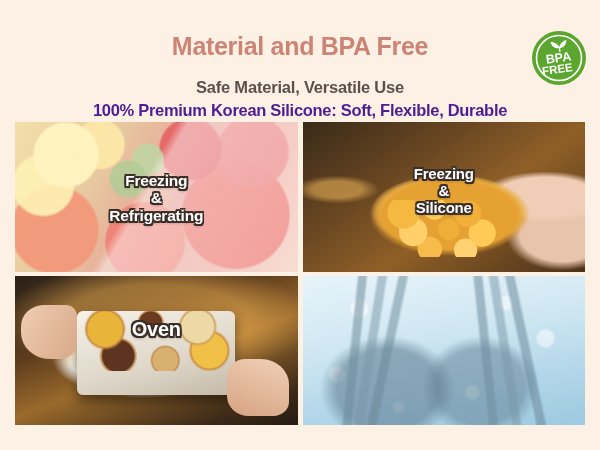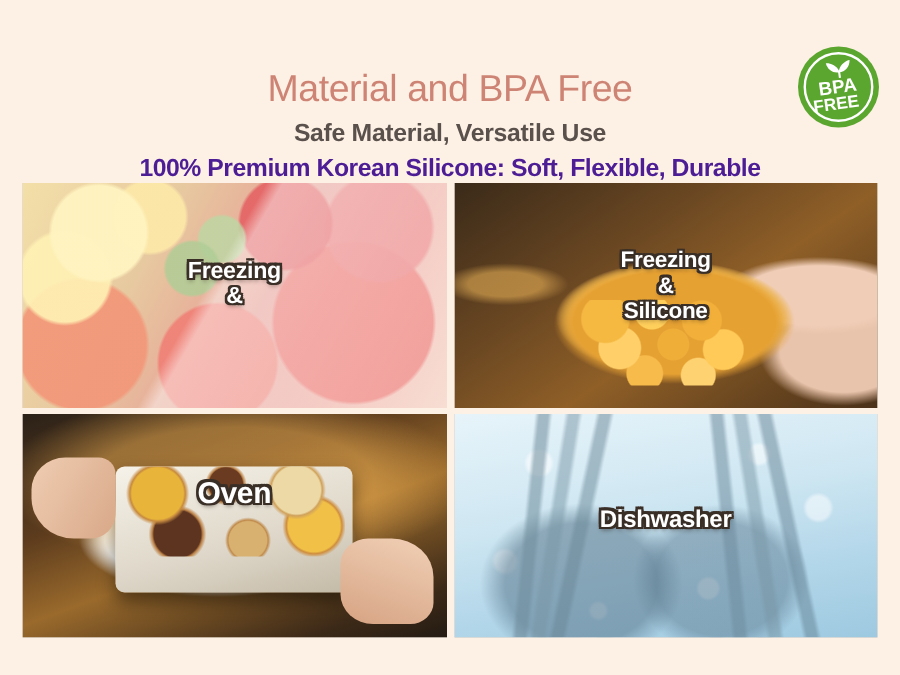--- a/index.html
+++ b/index.html
@@ -23,25 +23,25 @@
   
   .header {
     position: absolute;
     left: 0;
     top: 0;
     width: 600px;
     height: 118px;
     text-align: center;
   }
   .title {
-    margin: 0;
-    padding-top: 44px;
+    margin: 11px;
+    padding-top: 20px;
     font-size: 25px;
     line-height: 30px;
-    font-weight: normal;
+    font-weight: bold;
     letter-spacing: -0.3px;
     color: #ce8475;
   }
   .subtitle1 {
     margin: 0;
     padding-top: 5px;
     font-size: 16.5px;
     line-height: 21px;
     font-weight: bold;
     letter-spacing: -0.2px;
@@ -264,20 +264,21 @@
   </div>
 
   <div class="grid">
 
     <div class="panel p1">
       <div class="art"></div>
       <div class="sheen"></div>
       <div class="label">
         <span>Freezing</span><br>
         <span>&amp;</span><br>
+        <span>Refrigerating</span>
       </div>
     </div>
 
     <div class="panel p2">
       <div class="art"></div>
       <div class="cubes"></div>
       <div class="label">
         <span>Freezing</span><br>
         <span>&amp;</span><br>
         <span>Silicone</span>
@@ -291,19 +292,16 @@
       <div class="hand-l"></div>
       <div class="hand-r"></div>
       <div class="label">
         <span>Oven</span>
       </div>
     </div>
 
     <div class="panel p4">
       <div class="art"></div>
       <div class="forks"></div>
-      <div class="label">
-        <span>Dishwasher</span>
-      </div>
     </div>
 
   </div>
 </div>
 
 </body></html>

